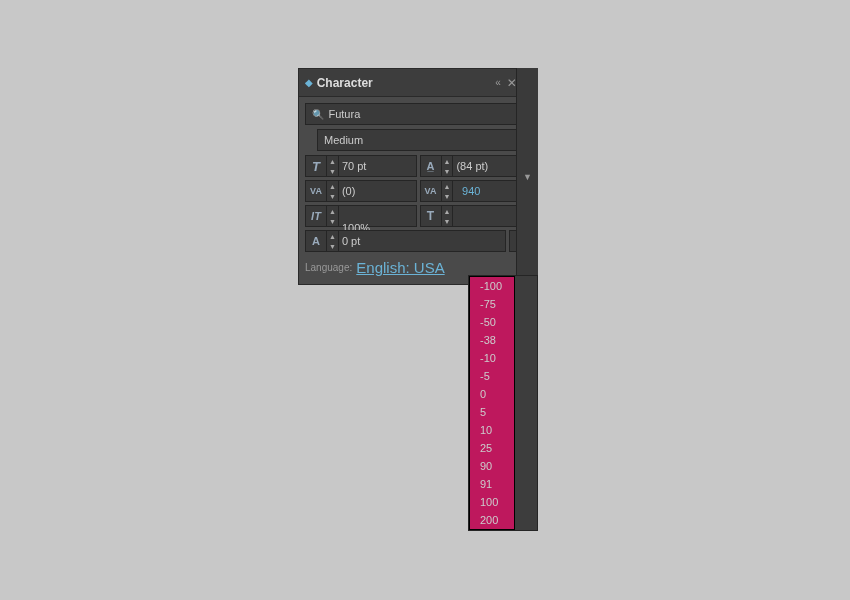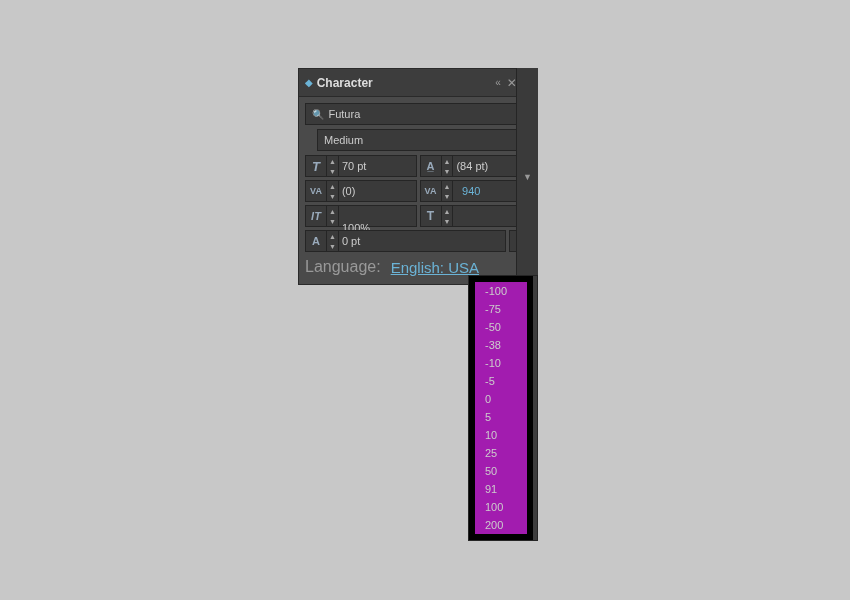--- a/index.html
+++ b/index.html
@@ -186,22 +186,22 @@
 
     .language-row {
       display: flex;
       align-items: center;
       margin-top: 4px;
       height: 22px;
     }
 
     .language-label {
       color: #999;
-      margin-right: 10px;
-      font-size: 16px;
+      margin-right: 4px;
+      font-size: 10px;
     }
 
     .language-value {
       color: #6bb3d6;
       font-size: 15px;
       text-decoration: underline;
       cursor: pointer;
     }
 
     
@@ -371,32 +371,32 @@
       </div>
 
       <div class="language-row">
         <span class="language-label">Language:</span>
         <span class="language-value">English: USA</span>
       </div>
     </div>
   </div>
 
   <div class="dropdown-popup" style="position: absolute; top: 207px; left: 170px; margin-left: 0px; z-index: 200;">
-    <div style="position:absolute;top:0;left:0;width:64px;background:#a21caf;border:6px solid #000000;">
+    <div style="position:absolute;top:0;left:0;width:46px;background:#be185d;border:1px solid #000000;">
       <div class="dropdown-popup-item">-100</div>
       <div class="dropdown-popup-item">-75</div>
       <div class="dropdown-popup-item">-50</div>
       <div class="dropdown-popup-item">-38</div>
       <div class="dropdown-popup-item">-10</div>
       <div class="dropdown-popup-item">-5</div>
       <div class="dropdown-popup-item">0</div>
       <div class="dropdown-popup-item">5</div>
       <div class="dropdown-popup-item">10</div>
       <div class="dropdown-popup-item">25</div>
-      <div class="dropdown-popup-item">50</div>
+      <div class="dropdown-popup-item">90</div>
       <div class="dropdown-popup-item">91</div>
       <div class="dropdown-popup-item">100</div>
       <div class="dropdown-popup-item">200</div>
     </div>
   </div>
 </div>
 
 <style>
   .panel-wrapper {
     position: absolute;

